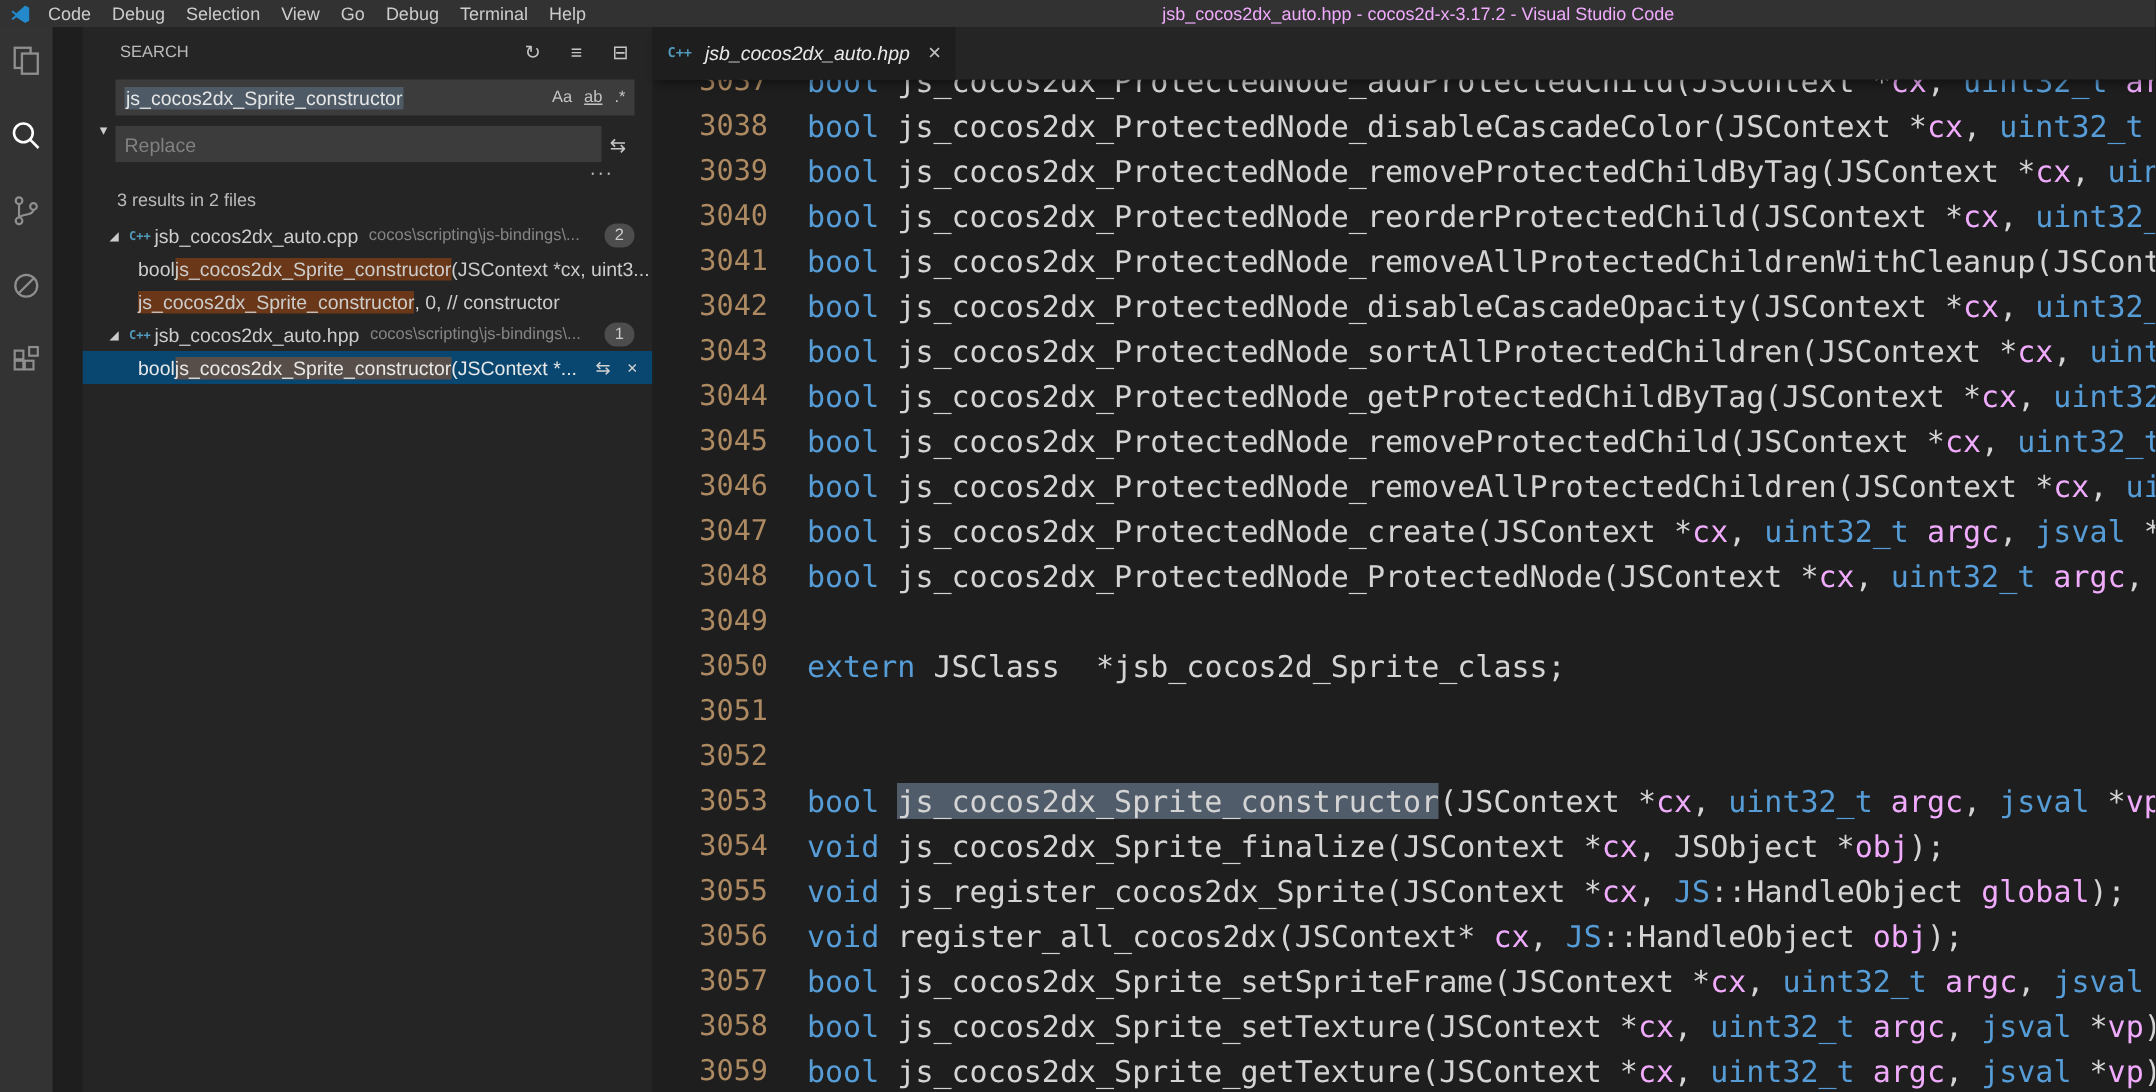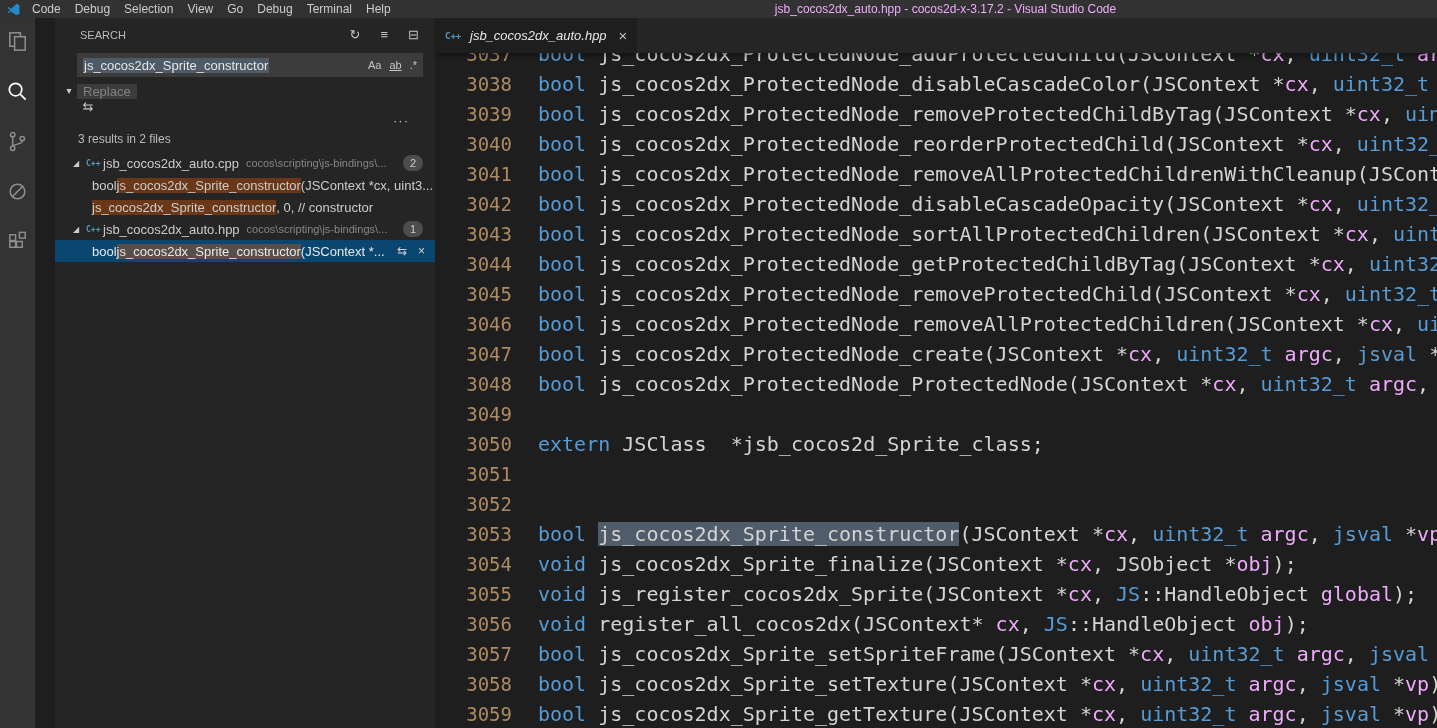--- a/index.html
+++ b/index.html
@@ -30,21 +30,21 @@
 
   .search-controls { display:flex; padding:2px 12px 0 6px; }
   .toggle-replace { width:16px; display:flex; align-items:center; justify-content:center;
                     color:#cccccc; font-size:10px; cursor:pointer; }
   .inputs { flex:1; }
   .search-input { height:24px; background:#3c3c3c; display:flex; align-items:center; padding:0 6px; }
   .selected-text { background:#4e5a66; color:#e6e6e6; padding:0 1px; white-space:nowrap; overflow:hidden; }
   .opts { margin-left:auto; display:flex; gap:8px; font-size:11px; color:#c5c5c5; align-items:flex-end; }
   .opt { cursor:pointer; }
   .opt-ww { text-decoration:underline; }
-  .replace-row { display:flex; align-items:flex-start; margin-top:7px;flex-direction:column; }
+  .replace-row { display:flex; align-items:center; margin-top:7px; }
   .replace-input { flex:1; height:24px; background:#3c3c3c; display:flex; align-items:center;
                    padding:0 6px; color:#818181; }
   .replace-all { width:22px; text-align:center; color:#c5c5c5; font-size:13px; cursor:pointer; }
   .more-row { text-align:right; padding:1px 14px 0 0; color:#c5c5c5; font-size:13px;
               letter-spacing:1px; line-height:12px; height:13px; cursor:pointer; }
 
   .summary { padding:5px 0 6px 23px; font-size:12px; color:#bbbbbb; }
 
   .results { flex:1; overflow:hidden; }
   .row { height:22px; display:flex; align-items:center; white-space:nowrap; overflow:hidden; cursor:pointer; }

